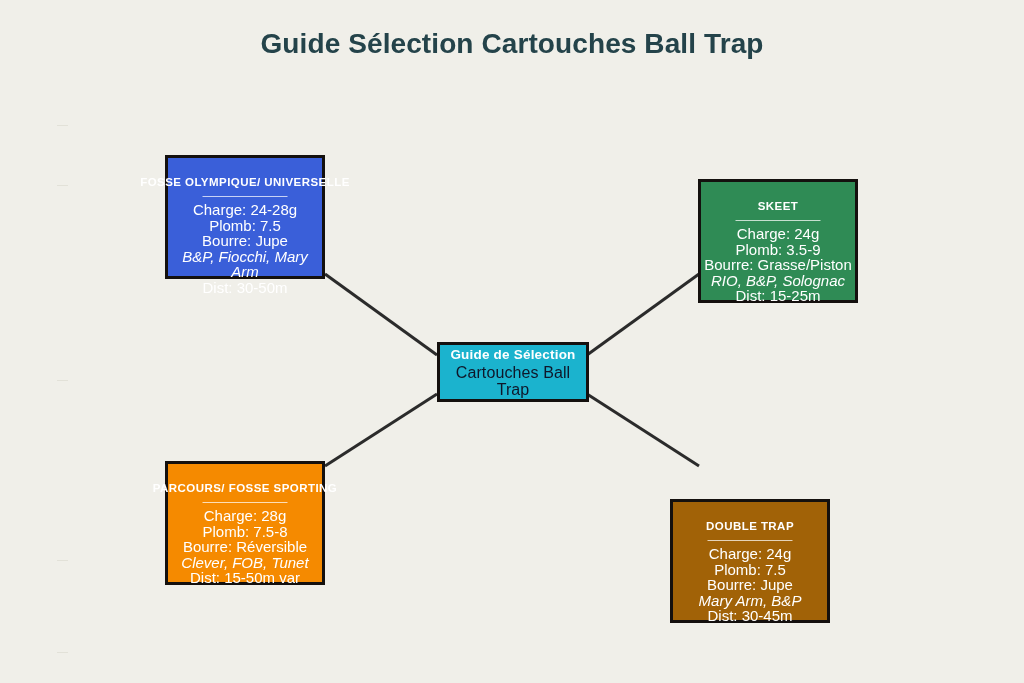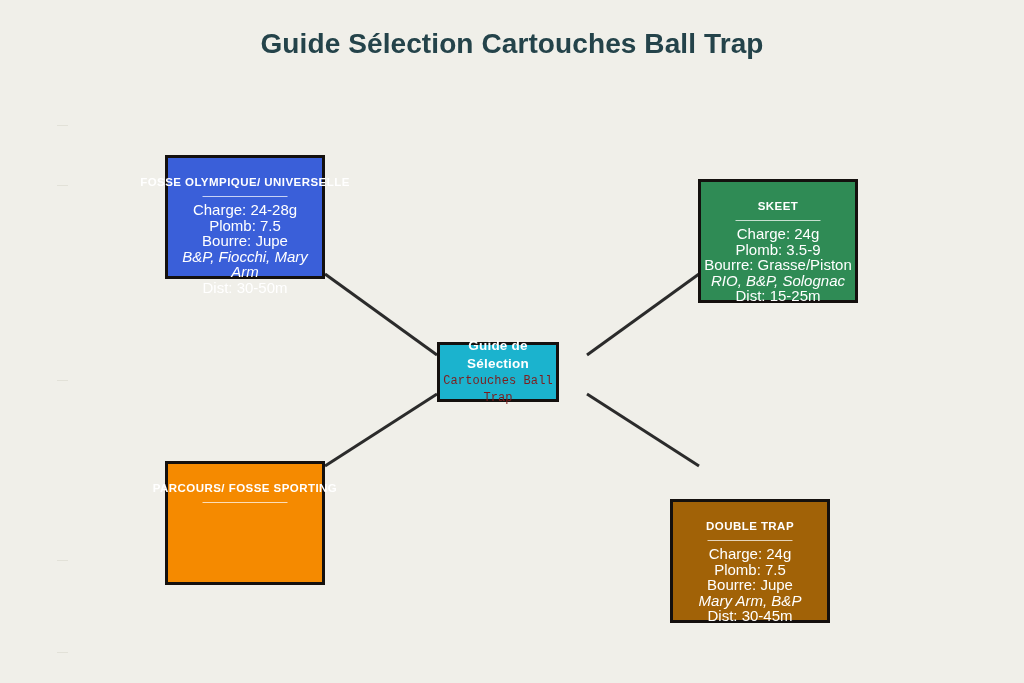--- a/index.html
+++ b/index.html
@@ -101,40 +101,40 @@
   .node-fosse   { background: #3a5fd9; left: 165px; top: 155px; }
   .node-skeet   { background: #2f8b55; left: 698px; top: 155px; margin-top: 24px; }
   .node-parcours{ background: #f58a00; left: 165px; top: 461px; }
   .node-double  { background: #a16207; left: 670px; top: 461px; margin-top: 38px; }
 
   
   .node-center {
     background: #1bb3ce;
     left: 437px;
     top: 342px;
-    width: 122px;
+    width: 152px;
     height: 60px;
     display: flex;
     flex-direction: column;
     align-items: center;
     justify-content: center;
   }
   .node-center .c-title {
     font-size: 13.5px;
     font-weight: bold;
     color: #ffffff;
     letter-spacing: 0.2px;
     font-family: "Liberation Sans", sans-serif;
     line-height: 18px;
   }
   .node-center .c-sub {
-    font-size: 12px;
-    color: #7f1d1d;
+    font-size: 16px;
+    color: #0f172a;
     letter-spacing: 0.1px;
-    font-family: Liberation Mono, monospace;
+    font-family: Liberation Sans, sans-serif;
     line-height: 17px;
   }
 </style>
 </head>
 <body>
 
 <div class="canvas">
 
   <div class="page-title">Guide Sélection Cartouches Ball Trap</div>
 
@@ -171,20 +171,27 @@
       <div>Plomb: 3.5-9</div>
       <div>Bourre: Grasse/Piston</div>
       <div class="brands">RIO, B&amp;P, Solognac</div>
       <div>Dist: 15-25m</div>
     </div>
   </div>
 
   <div class="node leaf node-parcours">
     <div class="node-title">PARCOURS/ FOSSE SPORTING</div>
     <div class="divider"></div>
+    <div class="specs">
+      <div>Charge: 28g</div>
+      <div>Plomb: 7.5-8</div>
+      <div>Bourre: Réversible</div>
+      <div class="brands">Clever, FOB, Tunet</div>
+      <div>Dist: 15-50m var</div>
+    </div>
   </div>
 
   <div class="node leaf node-double">
     <div class="node-title">DOUBLE TRAP</div>
     <div class="divider"></div>
     <div class="specs">
       <div>Charge: 24g</div>
       <div>Plomb: 7.5</div>
       <div>Bourre: Jupe</div>
       <div class="brands">Mary Arm, B&amp;P</div>

